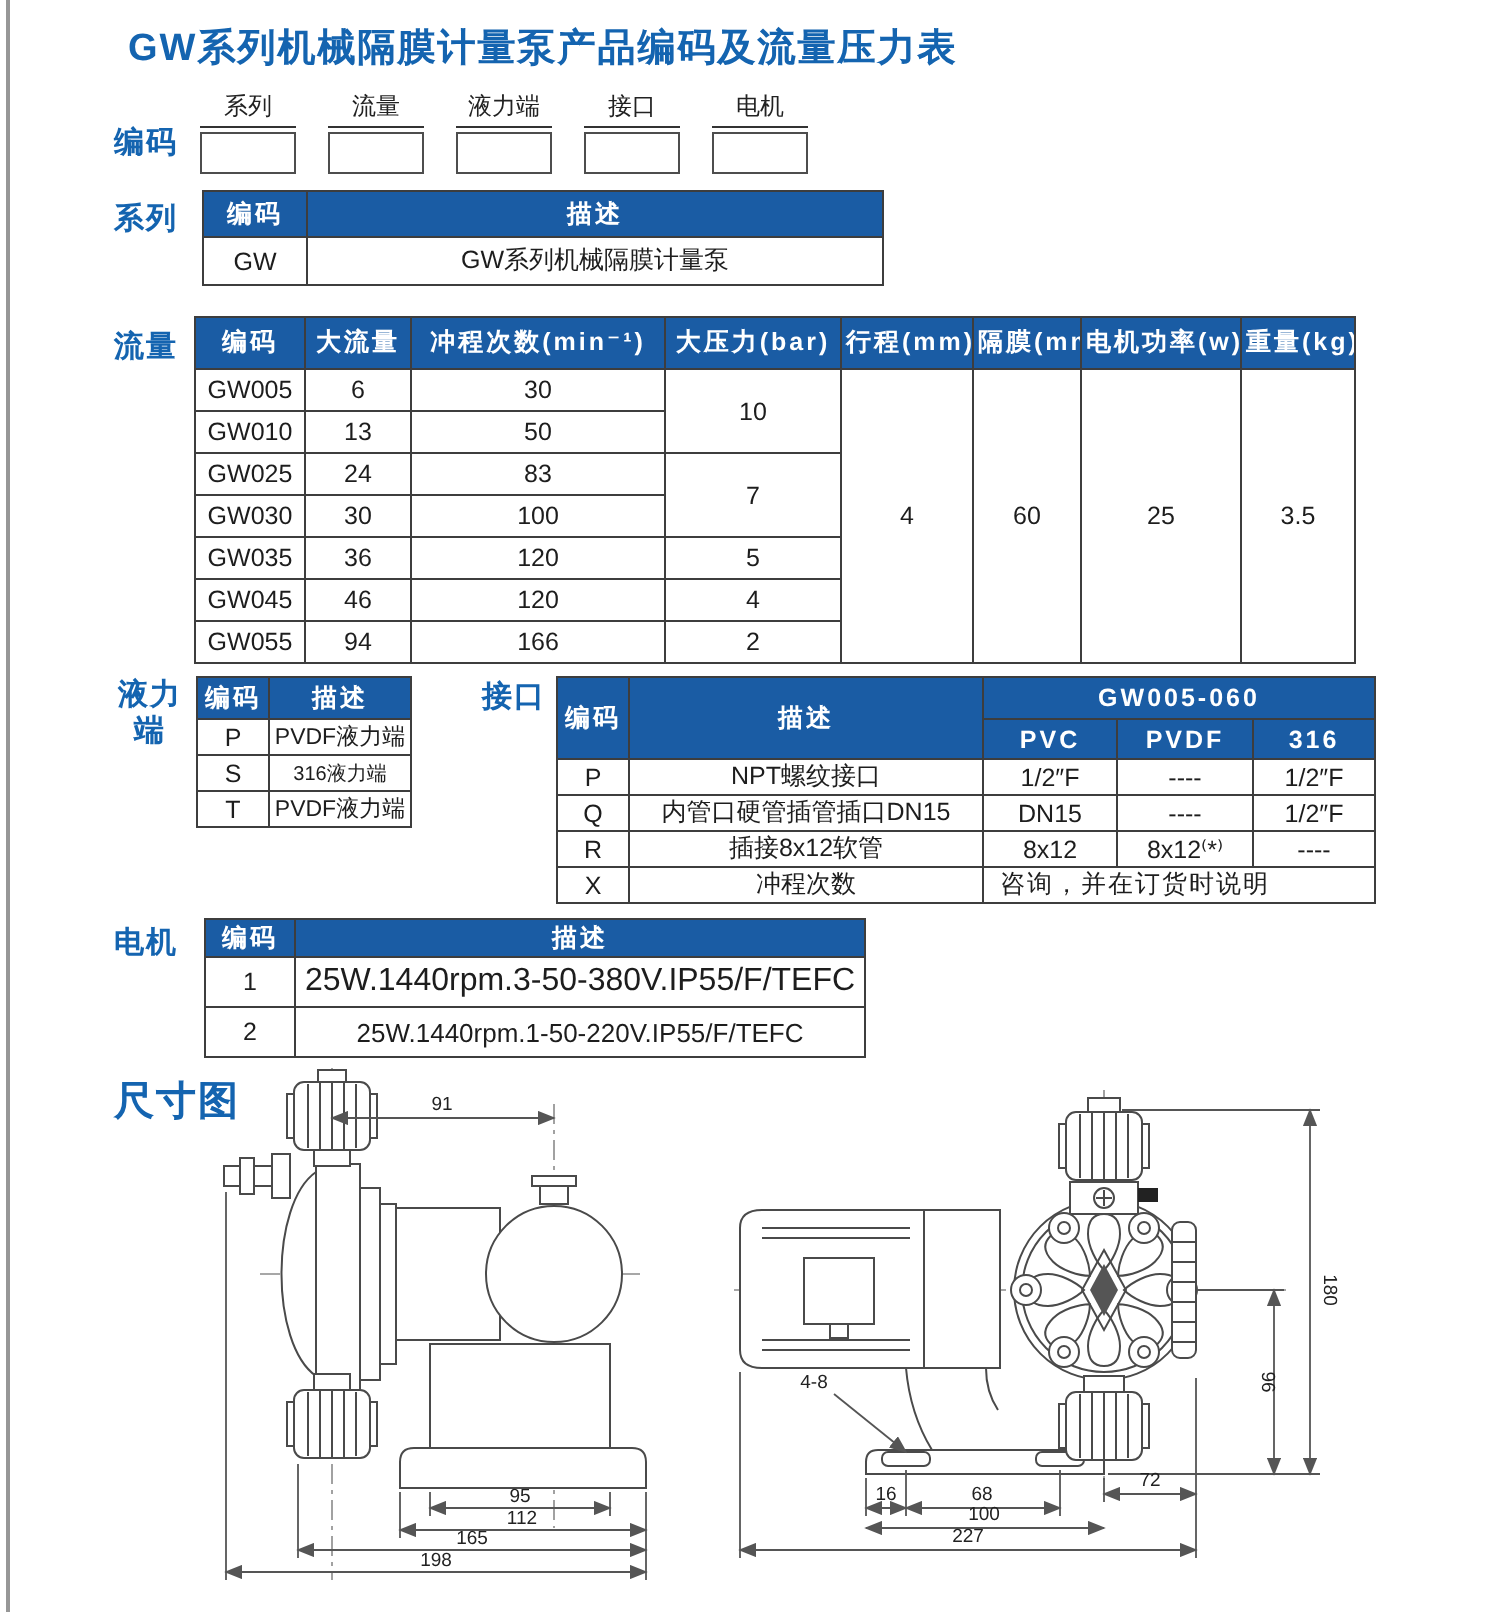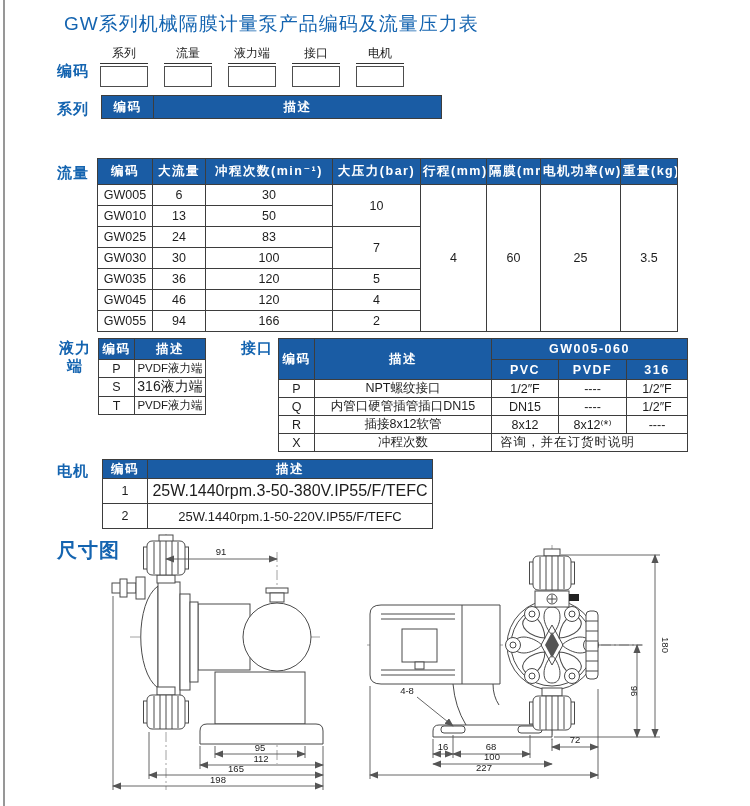--- a/index.html
+++ b/index.html
@@ -3,21 +3,21 @@
 <meta charset="utf-8">
 <style>
   :root { --blue:#1464b0; --hdr:#1a5ca4; --bdr:#3d3d3d; --ink:#1d1d1d; }
   html,body{margin:0;padding:0;}
   body{
     width:750px;height:806px;background:#ffffff;position:relative;overflow:hidden;
     font-family:"Liberation Sans","DejaVu Sans",sans-serif;color:var(--ink);
   }
   .abs{position:absolute;}
   .page-edge{left:3px;top:0;width:2px;height:806px;background:#979797;}
-  .title{left:64px;top:11px;font-size:19px;font-weight:normal;color:var(--blue);letter-spacing:1px;white-space:nowrap;}
+  .title{left:64px;top:11px;font-size:19px;font-weight:bold;color:var(--blue);letter-spacing:1px;white-space:nowrap;}
   .sec-label{color:var(--blue);font-weight:bold;font-size:15px;letter-spacing:1px;white-space:nowrap;}
   .big-label{font-size:20px;}
   
   .slots{left:100px;top:45px;display:flex;}
   .slot{width:48px;margin-right:16px;}
   .slot-label{font-size:12px;text-align:center;color:#222;border-bottom:1px solid #333;padding-bottom:1px;white-space:nowrap;}
   .slot-box{height:19px;border:1px solid #4d4d4d;margin-top:2px;background:#fff;}
   
   table{border-collapse:collapse;table-layout:fixed;background:#fff;}
   td,th{border:1px solid var(--bdr);text-align:center;padding:0 2px;font-size:12.5px;
@@ -66,20 +66,24 @@
 <table class="abs" style="left:101px;top:95px;width:341px;">
   <colgroup>
       <col style="width:52px">
       <col>
     </colgroup>
   <tbody>
       <tr style="height:23px">
     <th>编码</th>
     <th>描述</th>
   </tr>
+  <tr style="height:24px">
+    <td>GW</td>
+    <td>GW系列机械隔膜计量泵</td>
+  </tr>
 </tbody>
   </table>
 
 <div class="abs sec-label" style="left:57px;top:164px;">流量</div>
 <table class="abs" style="left:97px;top:158px;width:581px;">
   <colgroup>
     <col style="width:55px">
       <col style="width:53px">
       <col style="width:127px">
       <col style="width:88px">
@@ -159,21 +163,21 @@
       <tr style="height:21px">
     <th>编码</th>
     <th>描述</th>
   </tr>
   <tr style="height:18px">
     <td>P</td>
     <td style="font-size:11.5px">PVDF液力端</td>
   </tr>
   <tr style="height:18px">
     <td>S</td>
-    <td style="font-size:14px">316液力端</td>
+    <td style="font-size:10px">316液力端</td>
   </tr>
   <tr style="height:18px">
     <td>T</td>
     <td style="font-size:11.5px">PVDF液力端</td>
   </tr>
 </tbody>
   </table>
 
 <div class="abs sec-label" style="left:241px;top:339px;">接口</div>
 <table class="abs" style="left:278px;top:338px;width:410px;">

